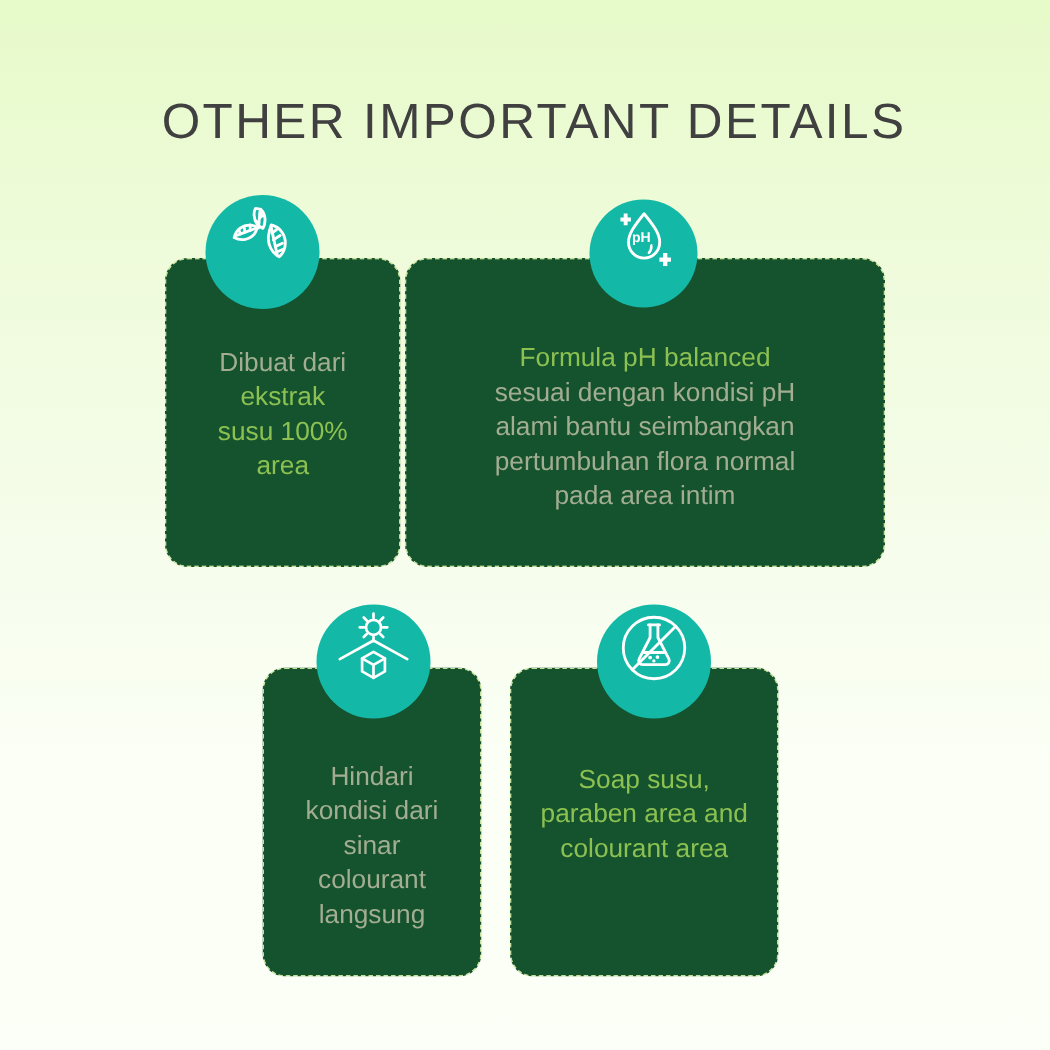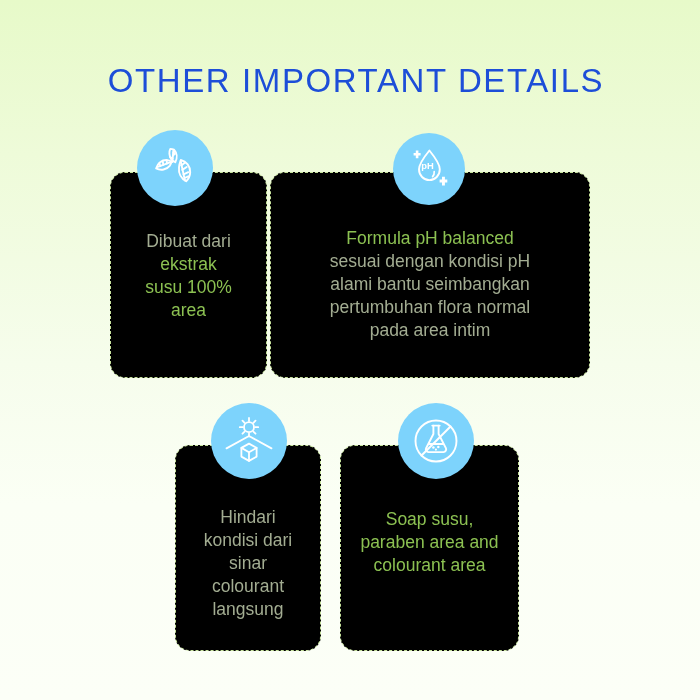--- a/index.html
+++ b/index.html
@@ -15,29 +15,29 @@
 
   
   .title {
     position: absolute;
     left: 0; right: 0;
     top: 62px;
     text-align: center;
     font-size: 33px;
     font-weight: 400;
     letter-spacing: 1.6px;
-    color: #1d4ed8;
+    color: #404040;
     white-space: nowrap;
     margin-left: 12px;
   }
 
   
   .card {
     position: absolute;
-    background: #000000;
+    background: #14532d;
     border: 1.6px dashed #c4e09a;
     border-radius: 15px;
   }
   .card-text {
     position: absolute;
     left: 6px; right: 6px;
     text-align: center;
     line-height: 1.32;
   }
   .t-reg  { color: #a3ad92; font-weight: 400; }
@@ -52,23 +52,22 @@
   #card-3 { left: 175px; top: 445px; width: 146px; height: 206px; }
   #card-3 .card-text { top: 60px; font-size: 17.5px; }
 
   #card-4 { left: 340px; top: 445px; width: 179px; height: 206px; }
   #card-4 .card-text { top: 62px; font-size: 17.5px; }
 
   
   .icon-badge {
     position: absolute;
     border-radius: 50%;
-    background: #7dd3fc;
+    background: #14b8a6;
     display: flex;
-    align-items: center;
     justify-content: center;
   }
   #icon-1 { left: 137px; top: 130px; width: 76px;  height: 76px; }
   #icon-2 { left: 393px; top: 133px; width: 72px;  height: 72px; }
   #icon-3 { left: 211px; top: 403px; width: 76px;  height: 76px; }
   #icon-4 { left: 398px; top: 403px; width: 76px;  height: 76px; }
 
   .icon-badge svg { display: block; }
 </style>
 </head>

